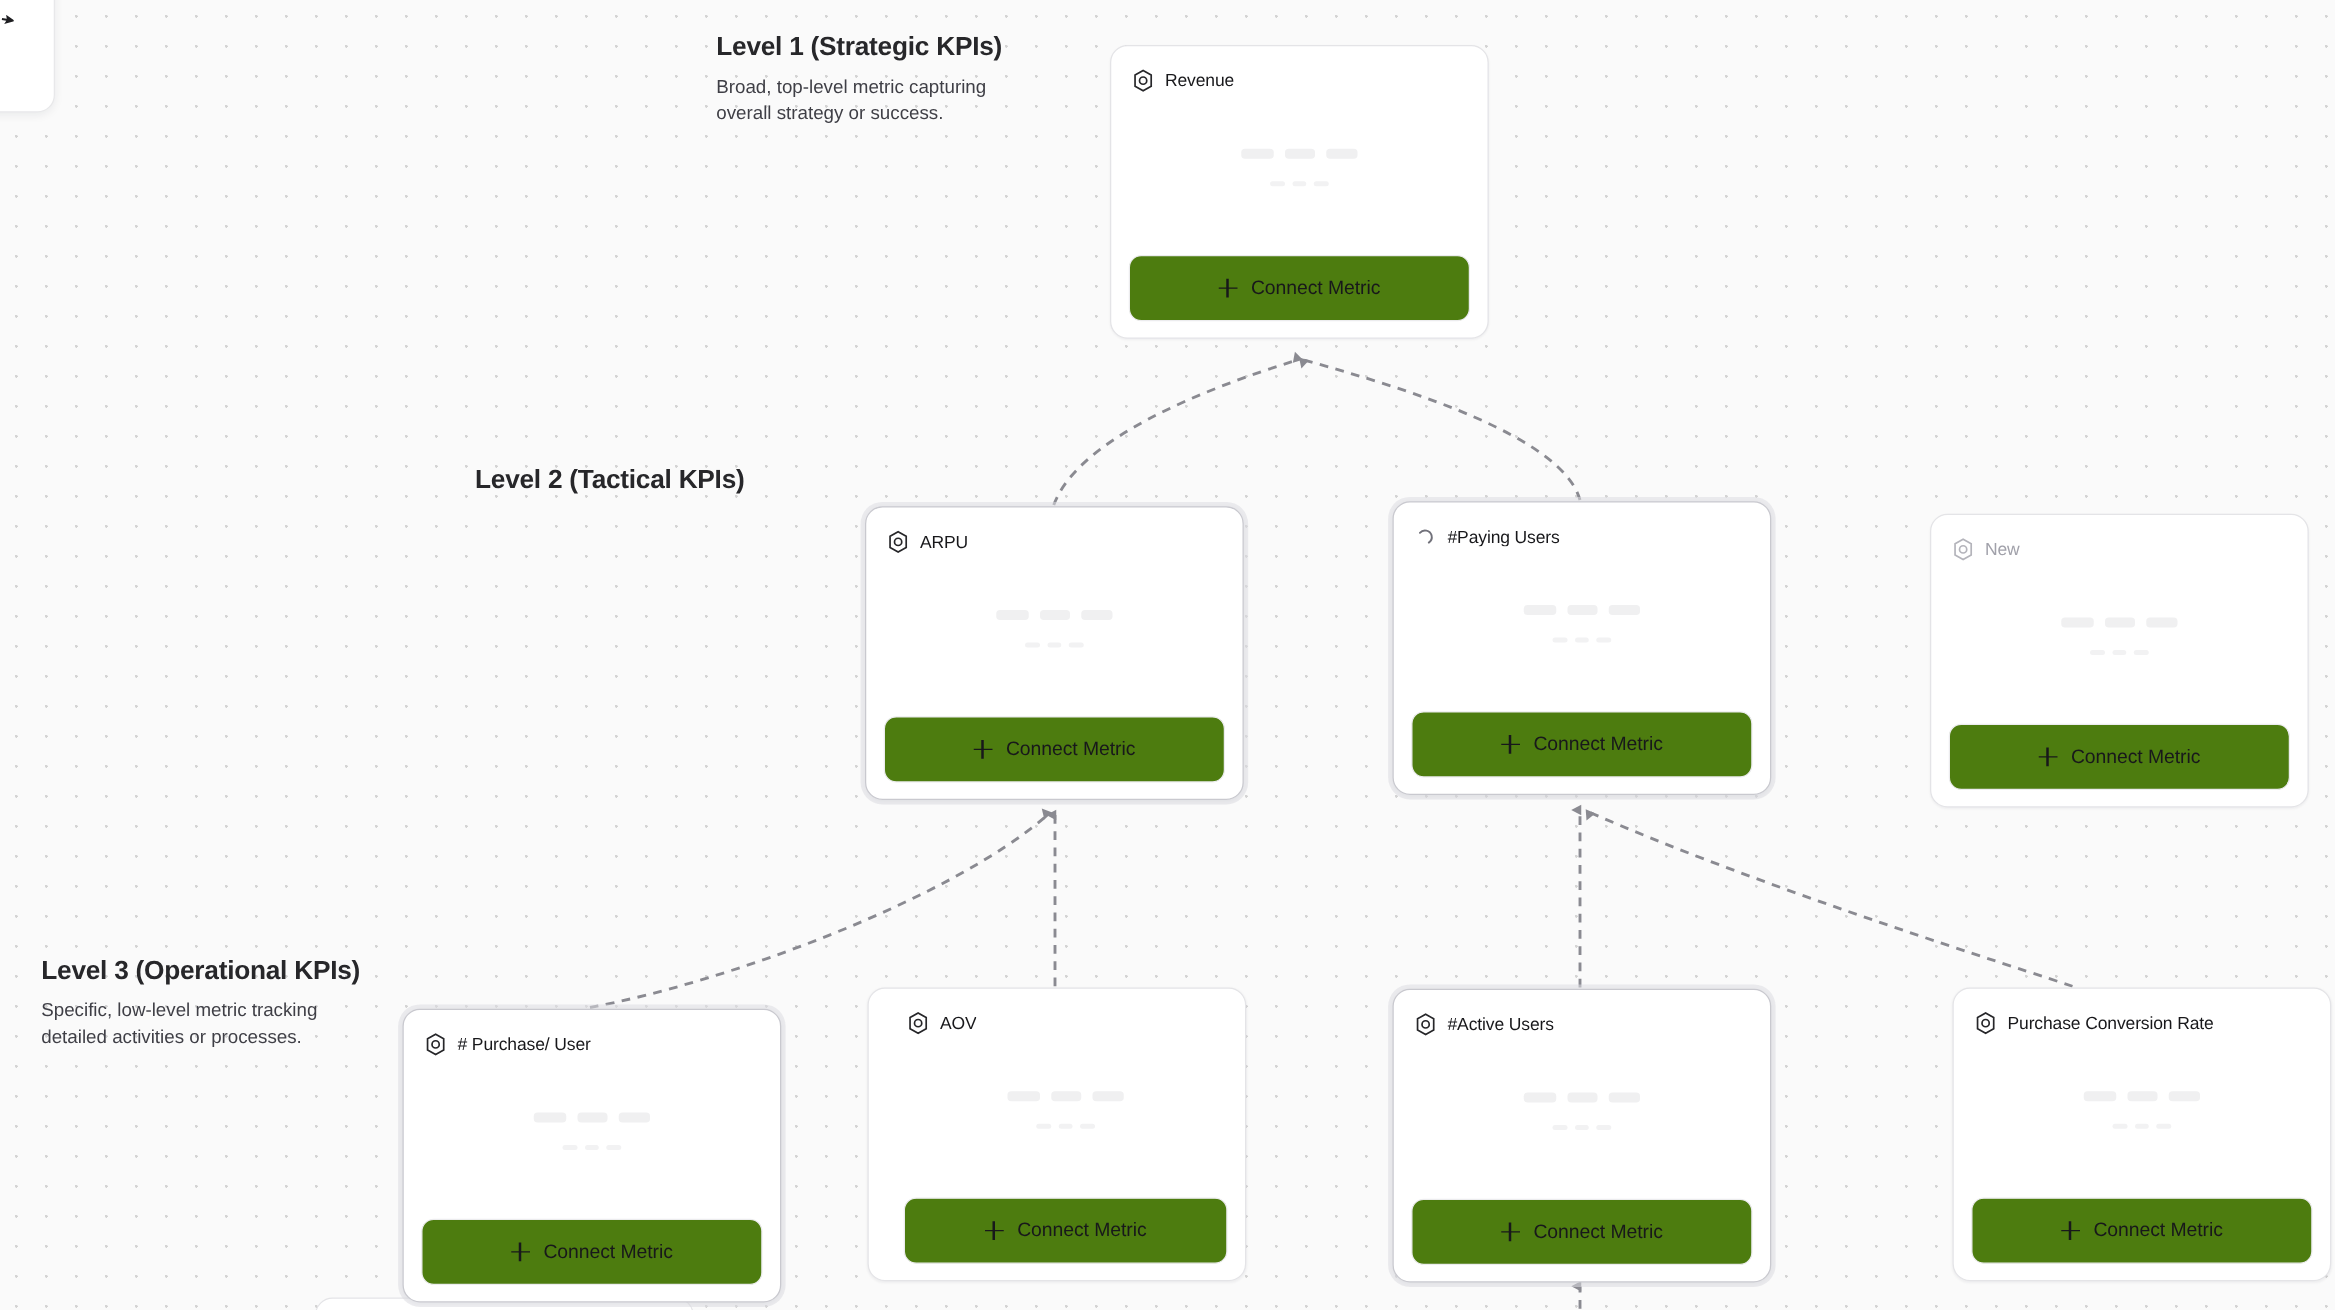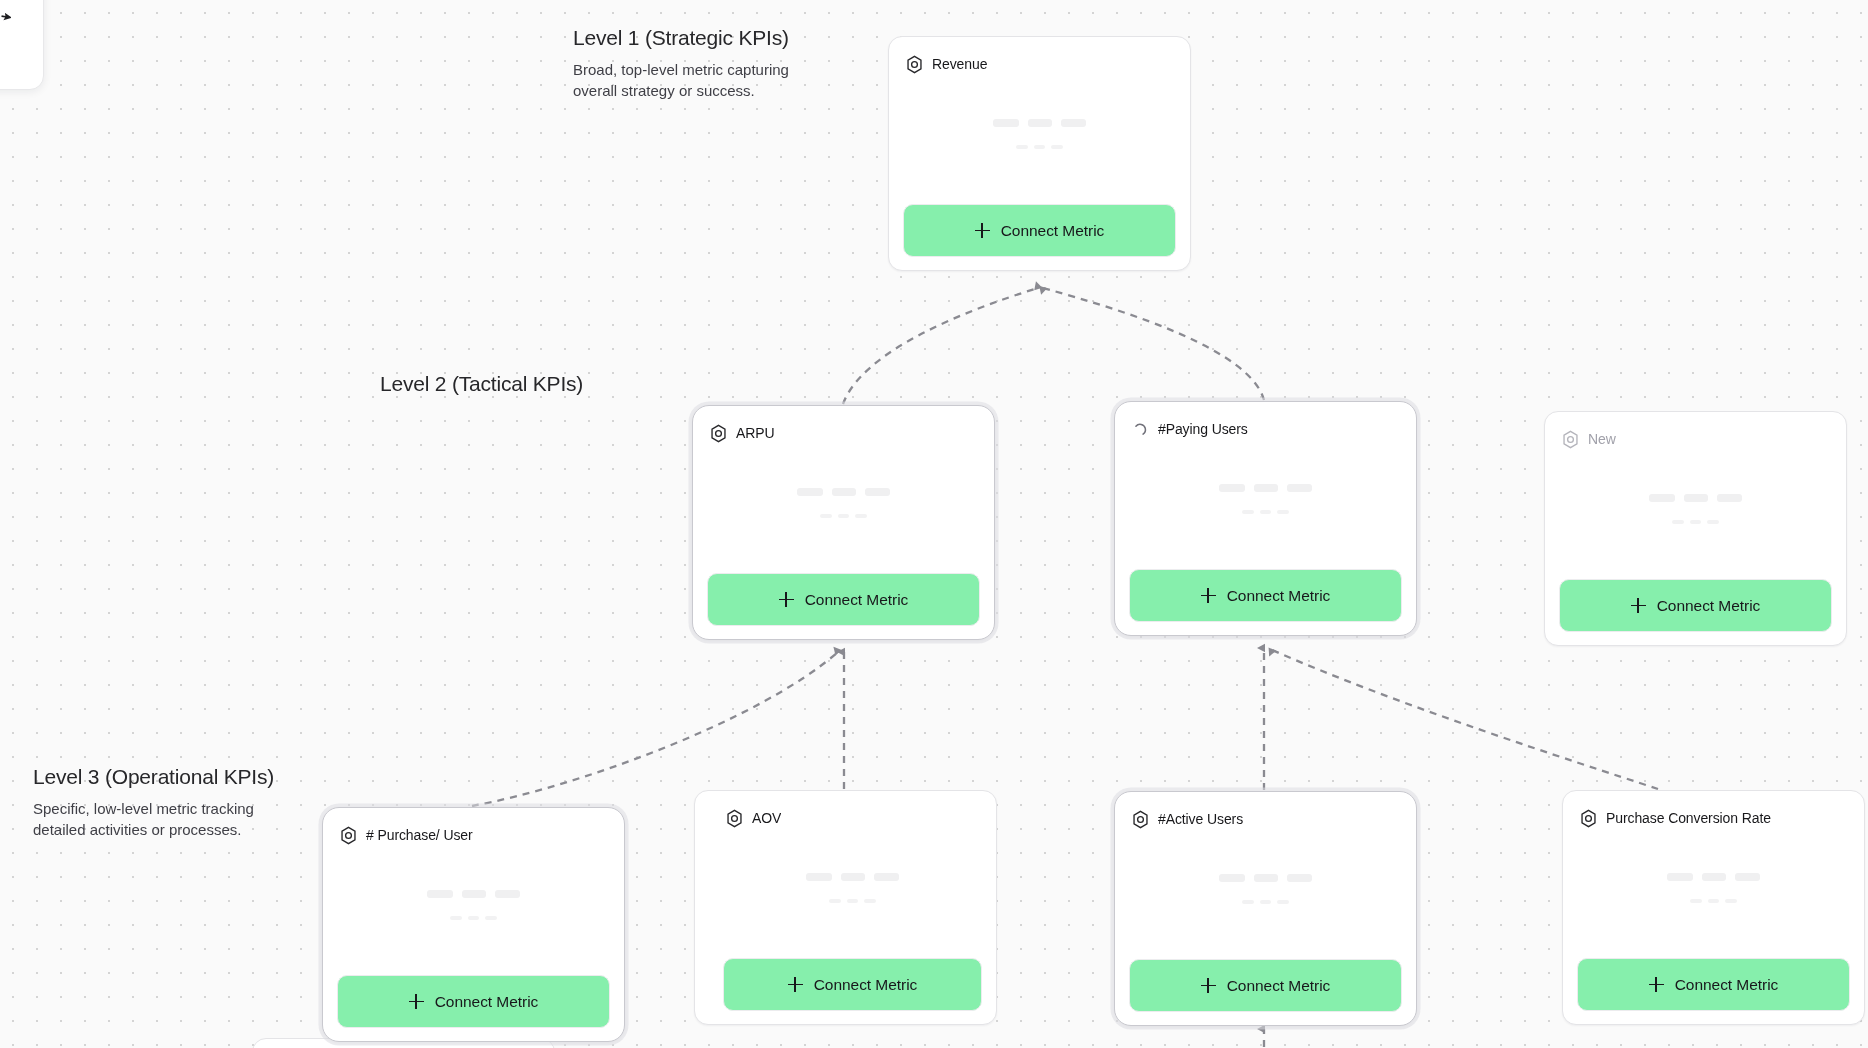--- a/index.html
+++ b/index.html
@@ -32,21 +32,21 @@
     z-index: 1;
   }
 
   
   .level-caption {
     position: absolute;
     z-index: 3;
   }
   .level-caption .lv-title {
     font-size: 21px;
-    font-weight: 400;
+    font-weight: 700;
     color: #27272a;
     letter-spacing: -0.2px;
     white-space: nowrap;
     margin: 0 0 9px 0;
   }
   .level-caption .lv-desc {
     font-size: 15px;
     line-height: 1.42;
     color: #3f3f46;
     font-weight: 400;
@@ -70,21 +70,20 @@
     border-radius: 14px;
     box-shadow: 0 1px 2px rgba(16,24,40,0.05);
     z-index: 4;
     display: flex;
     flex-direction: column;
     padding: 14px 14px 13px 14px;
   }
   .node.selected {
     border-color: #c9c9cf;
     box-shadow: 0 0 0 3.5px rgba(220,220,226,0.55), 0 1px 3px rgba(16,24,40,0.07);
-    border-radius: 17px;
   }
 
   .node-head {
     display: flex;
     align-items: center;
     gap: 9px;
     height: 26px;
     flex: 0 0 auto;
     padding-left: 3px;
   }
@@ -132,21 +131,21 @@
   .sk-row.small .sk-bar.w1 { width: 12px; }
   .sk-row.small .sk-bar.w2 { width: 11px; }
   .sk-row.small .sk-bar.w3 { width: 12px; }
 
   
   .connect-btn {
     flex: 0 0 auto;
     height: 53px;
     border: 1px solid #ececee;
     border-radius: 10px;
-    background: #86efac;
+    background: #4d7c0f;
     display: flex;
     align-items: center;
     justify-content: center;
     gap: 11px;
     cursor: pointer;
     user-select: none;
   }
   .plus-icon {
     width: 15px; height: 15px;
     position: relative;

